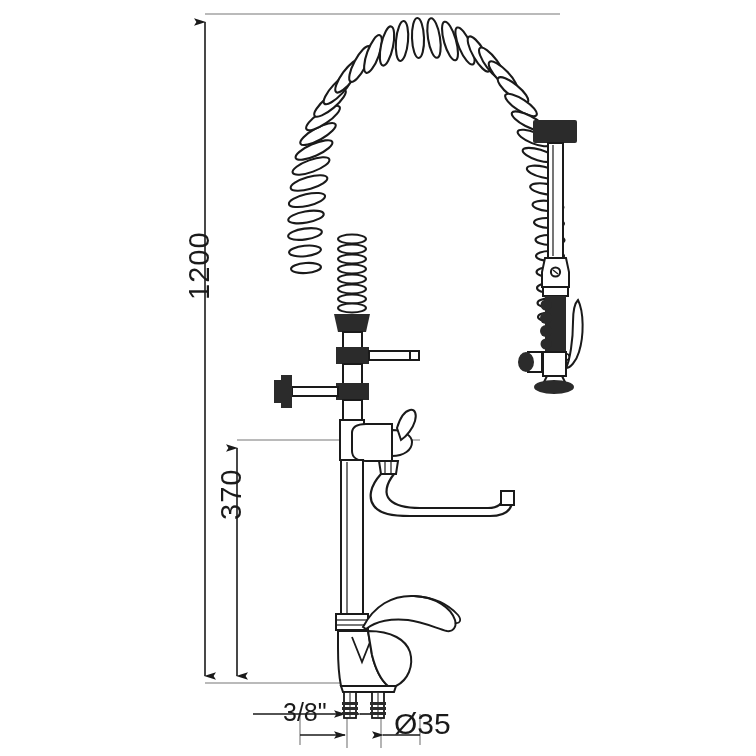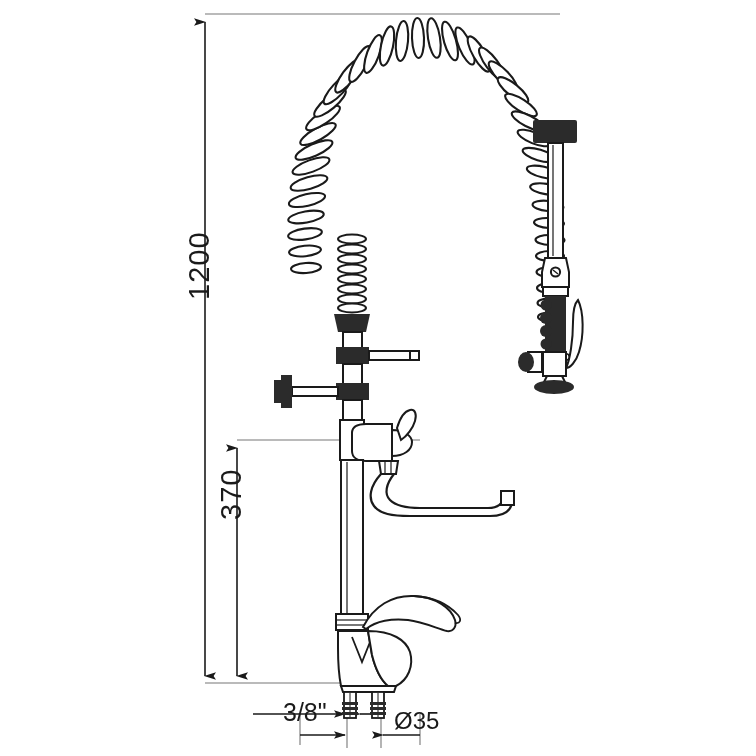--- a/index.html
+++ b/index.html
@@ -49,21 +49,21 @@
     transform-origin: left top;
   }
   .lbl-thread {
     left: 283px;
     top: 698px;
     font-size: 25px;
   }
   .lbl-dia {
     left: 394px;
     top: 707px;
-    font-size: 24px;
+    font-size: 30px;
   }
 </style>
 </head>
 <body>
 
 <div id="sheet">
 
   <svg id="drawing" viewBox="0 0 756 756">
     <defs>
       <marker id="arrDown" markerWidth="10" markerHeight="12" refX="5" refY="11" orient="auto" markerUnits="userSpaceOnUse">

